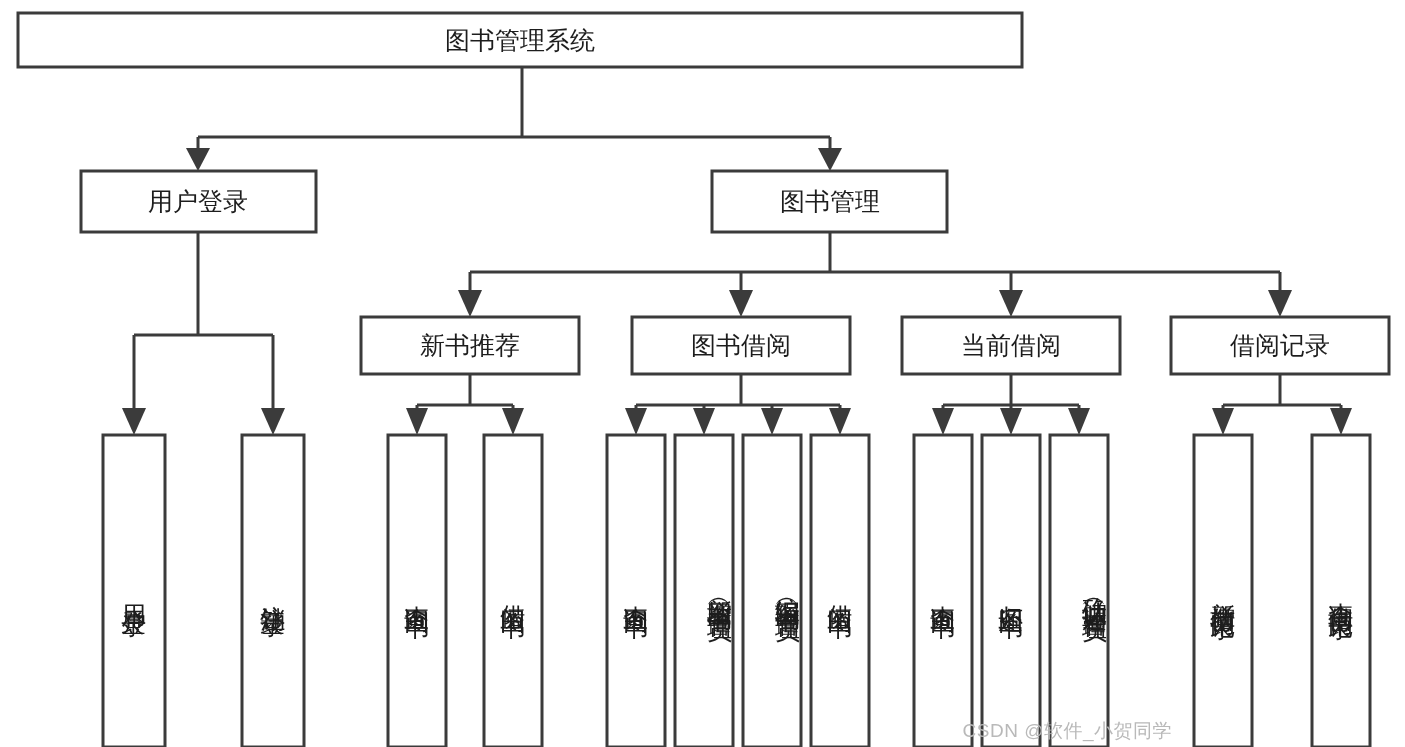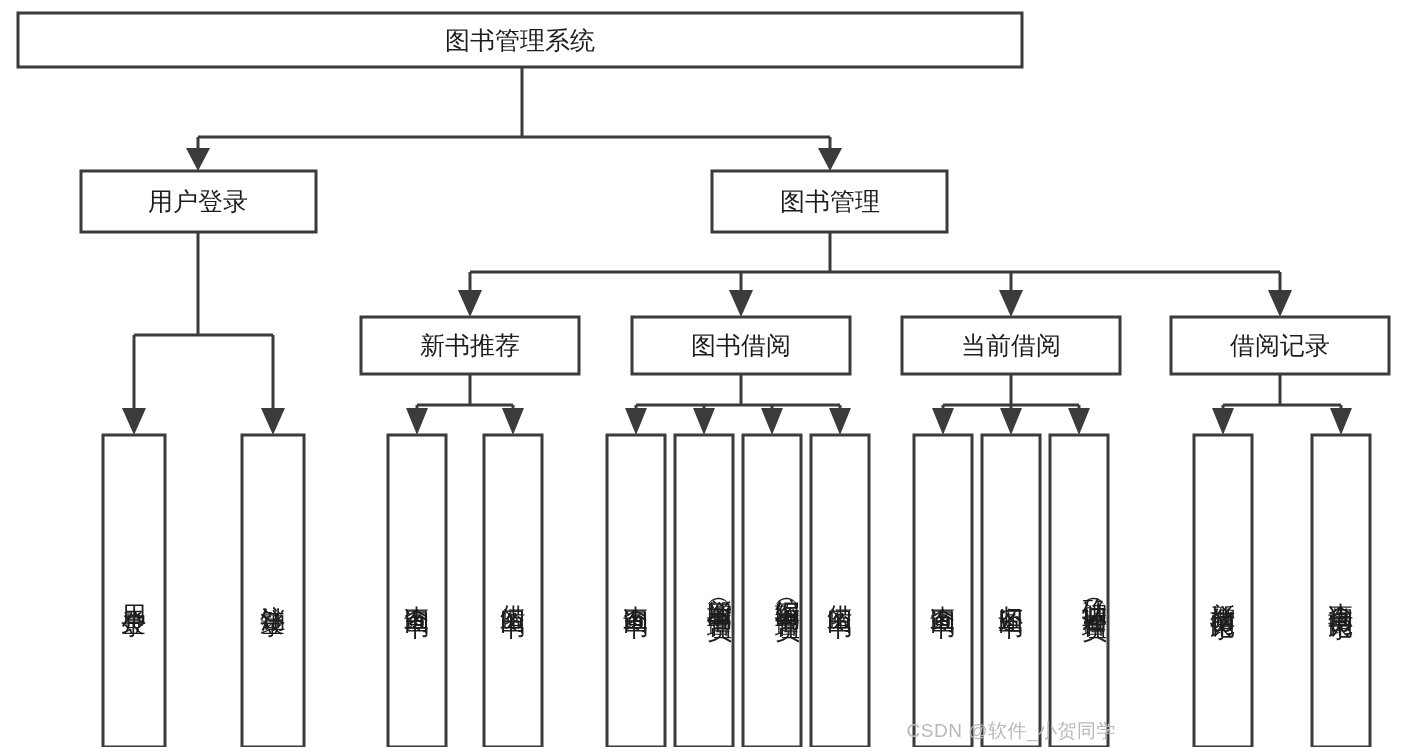--- a/index.html
+++ b/index.html
@@ -11,20 +11,21 @@
     width: 1405px;
     height: 747px;
     overflow: hidden;
     font-family: "Liberation Sans", "DejaVu Sans", sans-serif;
   }
   #diagram-root {
     position: relative;
     width: 1136px;
     height: 747px;
     background: #ffffff;
+    padding-left: 48px;
   }
   svg#flow {
     position: absolute;
     top: 0;
     left: 0;
     width: 1405px;
     height: 747px;
   }
   .node-box {
     fill: #ffffff;
@@ -59,21 +60,21 @@
     letter-spacing: 3px;
     text-align: center;
     display: flex;
     align-items: center;
     justify-content: center;
     white-space: nowrap;
     user-select: none;
   }
   .watermark {
     position: absolute;
-    right: 20px;
+    right: 12px;
     bottom: 3px;
     font-family: "Liberation Sans", "DejaVu Sans", sans-serif;
     font-size: 19px;
     color: #b9b9b9;
     letter-spacing: 0.5px;
     white-space: nowrap;
     pointer-events: none;
   }
 </style>
 </head>

